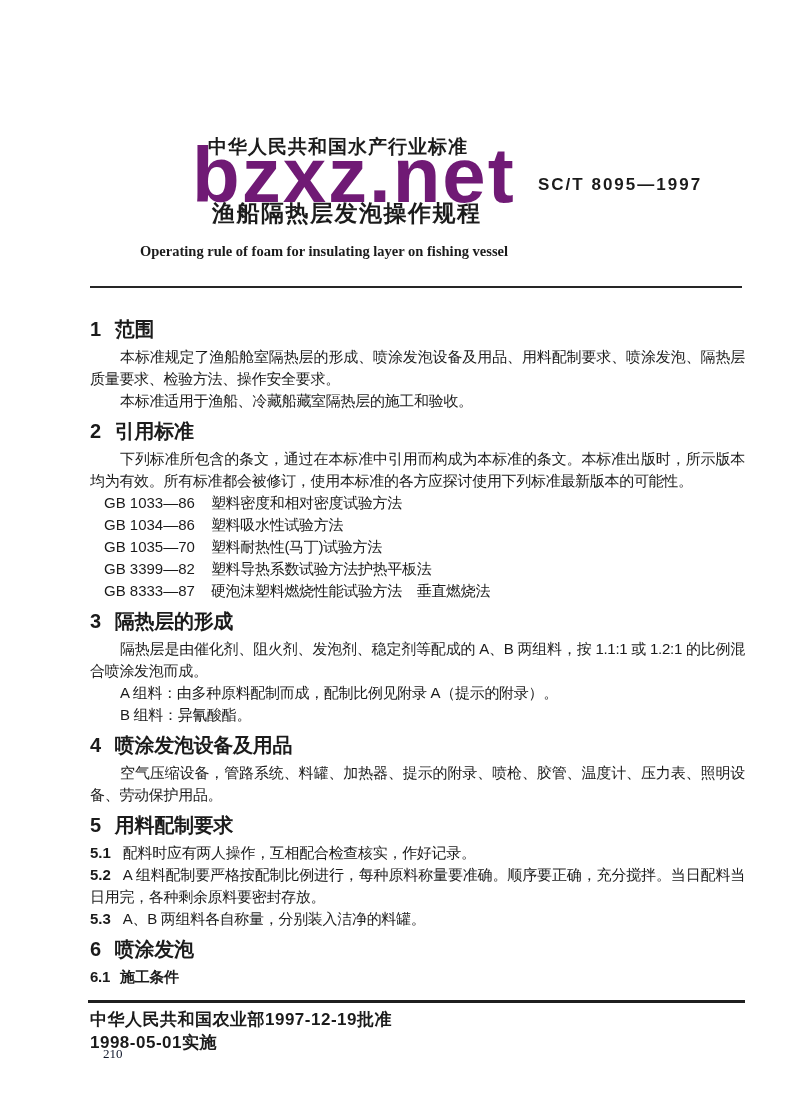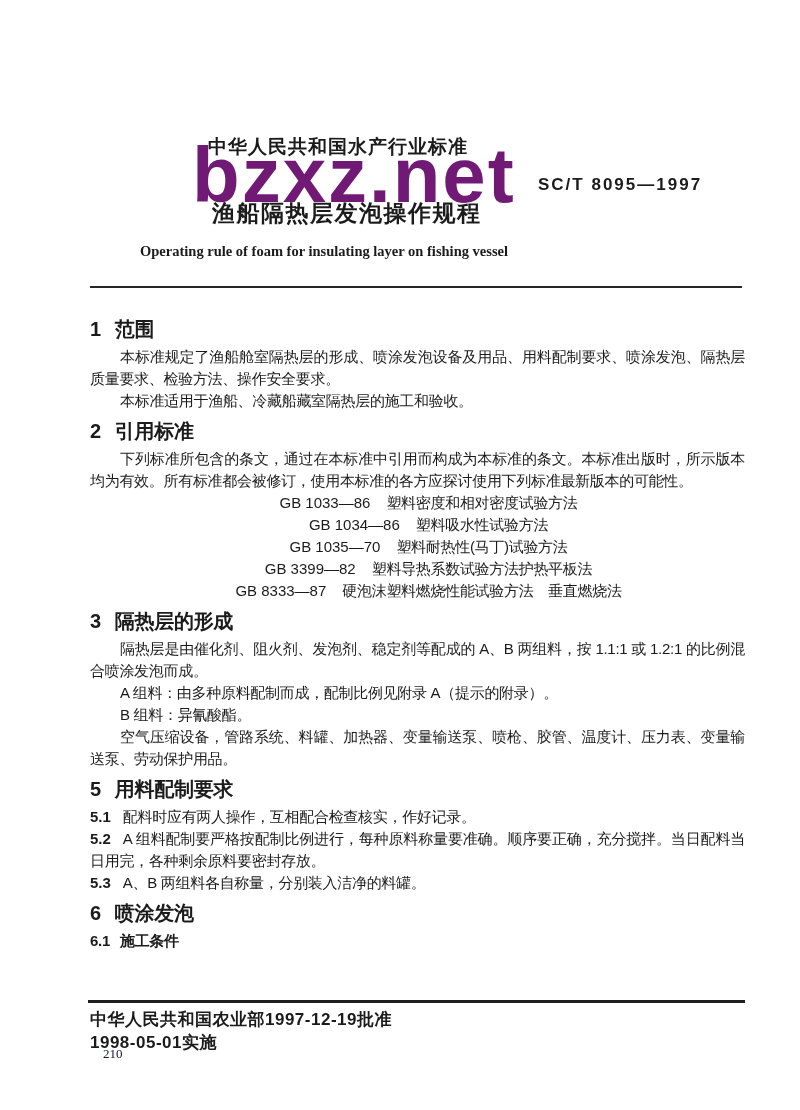--- a/index.html
+++ b/index.html
@@ -84,21 +84,21 @@
     text-align: justify;
   }
   .sec-h {
     font-weight: bold;
     font-size: 20px;
     margin: 8px 0 6px 0;
     text-align: left;
   }
   .sec-h .h-num { margin-right: 14px; }
   .content p { margin: 0; text-indent: 2em; }
-  .ref-row { margin-left: 22px; text-align: center; }
+  .ref-row { margin-left: 14px; text-align: left; }
   .ref-row .ref-code { margin-right: 16px; letter-spacing: 0; }
   .clause { margin: 0; }
   .clause .c-num { font-weight: bold; margin-right: 12px; letter-spacing: 0; }
   .sub-h { font-weight: bold; margin: 6px 0 0 0; text-align: left; }
   .sub-h .h-num { margin-right: 10px; }
   
   .rule-bottom {
     position: absolute;
     left: 88px;
     top: 1000px;
@@ -174,21 +174,24 @@
       <span class="ref-code">GB 8333—87</span><span>硬泡沫塑料燃烧性能试验方法　垂直燃烧法</span>
     </div>
 
     <div class="sec-h">
       <span class="h-num">3</span><span>隔热层的形成</span>
     </div>
     <p>隔热层是由催化剂、阻火剂、发泡剂、稳定剂等配成的 A、B 两组料，按 1.1:1 或 1.2:1 的比例混合喷涂发泡而成。</p>
     <p>A 组料：由多种原料配制而成，配制比例见附录 A（提示的附录）。</p>
     <p>B 组料：异氰酸酯。</p>
 
-    <p>空气压缩设备，管路系统、料罐、加热器、变量输送泵、喷枪、胶管、温度计、压力表、变量输送泵、劳动保护用品。</p>
+    <div class="sec-h">
+      <span class="h-num">4</span><span>喷涂发泡设备及用品</span>
+    </div>
+    <p>空气压缩设备，管路系统、料罐、加热器、提示的附录、喷枪、胶管、温度计、压力表、照明设备、劳动保护用品。</p>
 
     <div class="sec-h">
       <span class="h-num">5</span><span>用料配制要求</span>
     </div>
     <div class="clause">
       <span class="c-num">5.1</span><span>配料时应有两人操作，互相配合检查核实，作好记录。</span>
     </div>
     <div class="clause">
       <span class="c-num">5.2</span><span>A 组料配制要严格按配制比例进行，每种原料称量要准确。顺序要正确，充分搅拌。当日配料当日用完，各种剩余原料要密封存放。</span>
     </div>

